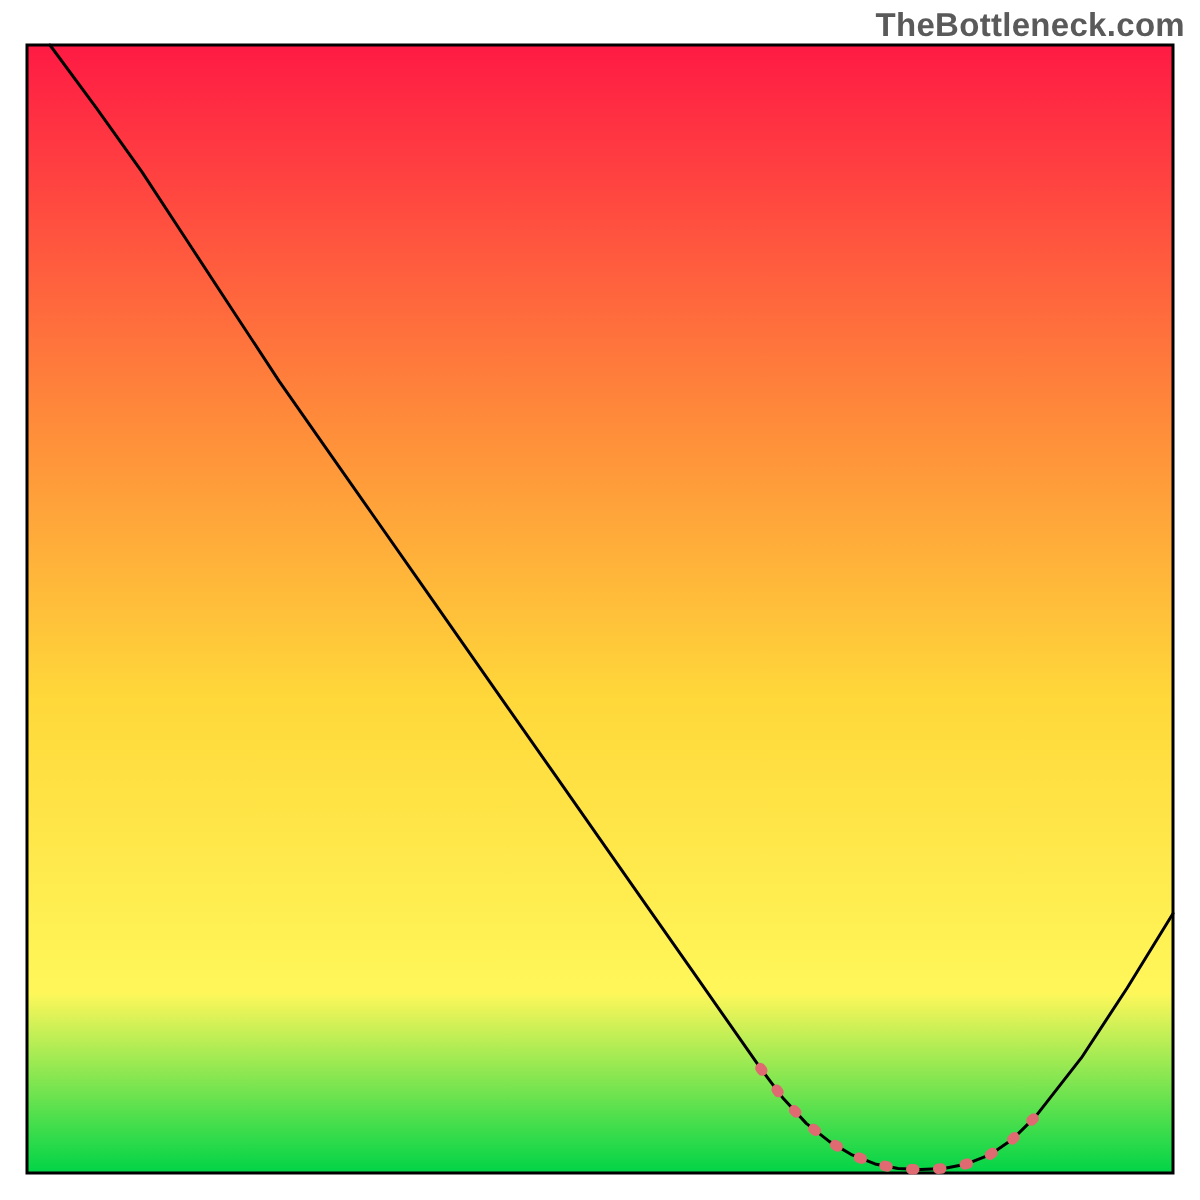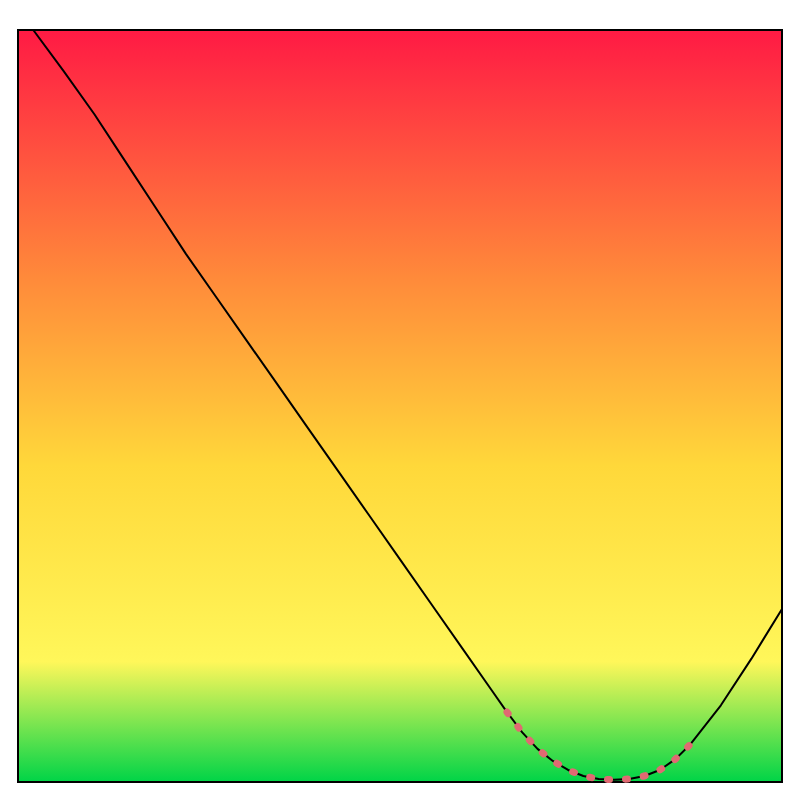--- a/index.html
+++ b/index.html
@@ -29,20 +29,21 @@
   svg.plot {
     position: absolute;
     left: 0;
     top: 0;
   }
 </style>
 </head>
 <body>
 
 <div class="chart-container">
+  <div class="watermark">TheBottleneck.com</div>
   <svg class="plot" width="800" height="800" viewBox="0 0 800 800">
     <defs>
       <linearGradient id="bg-grad" x1="0" y1="0" x2="0" y2="1">
         <stop id="g0" offset="0%" stop-color="#ff1a44"></stop>
         <stop id="g1" offset="33%" stop-color="#ff8a3a"></stop>
         <stop id="g2" offset="58%" stop-color="#ffd83a"></stop>
         <stop id="g3" offset="84%" stop-color="#fff75a"></stop>
         <stop id="g4" offset="100%" stop-color="#00d447"></stop>
       </linearGradient>
     </defs>

